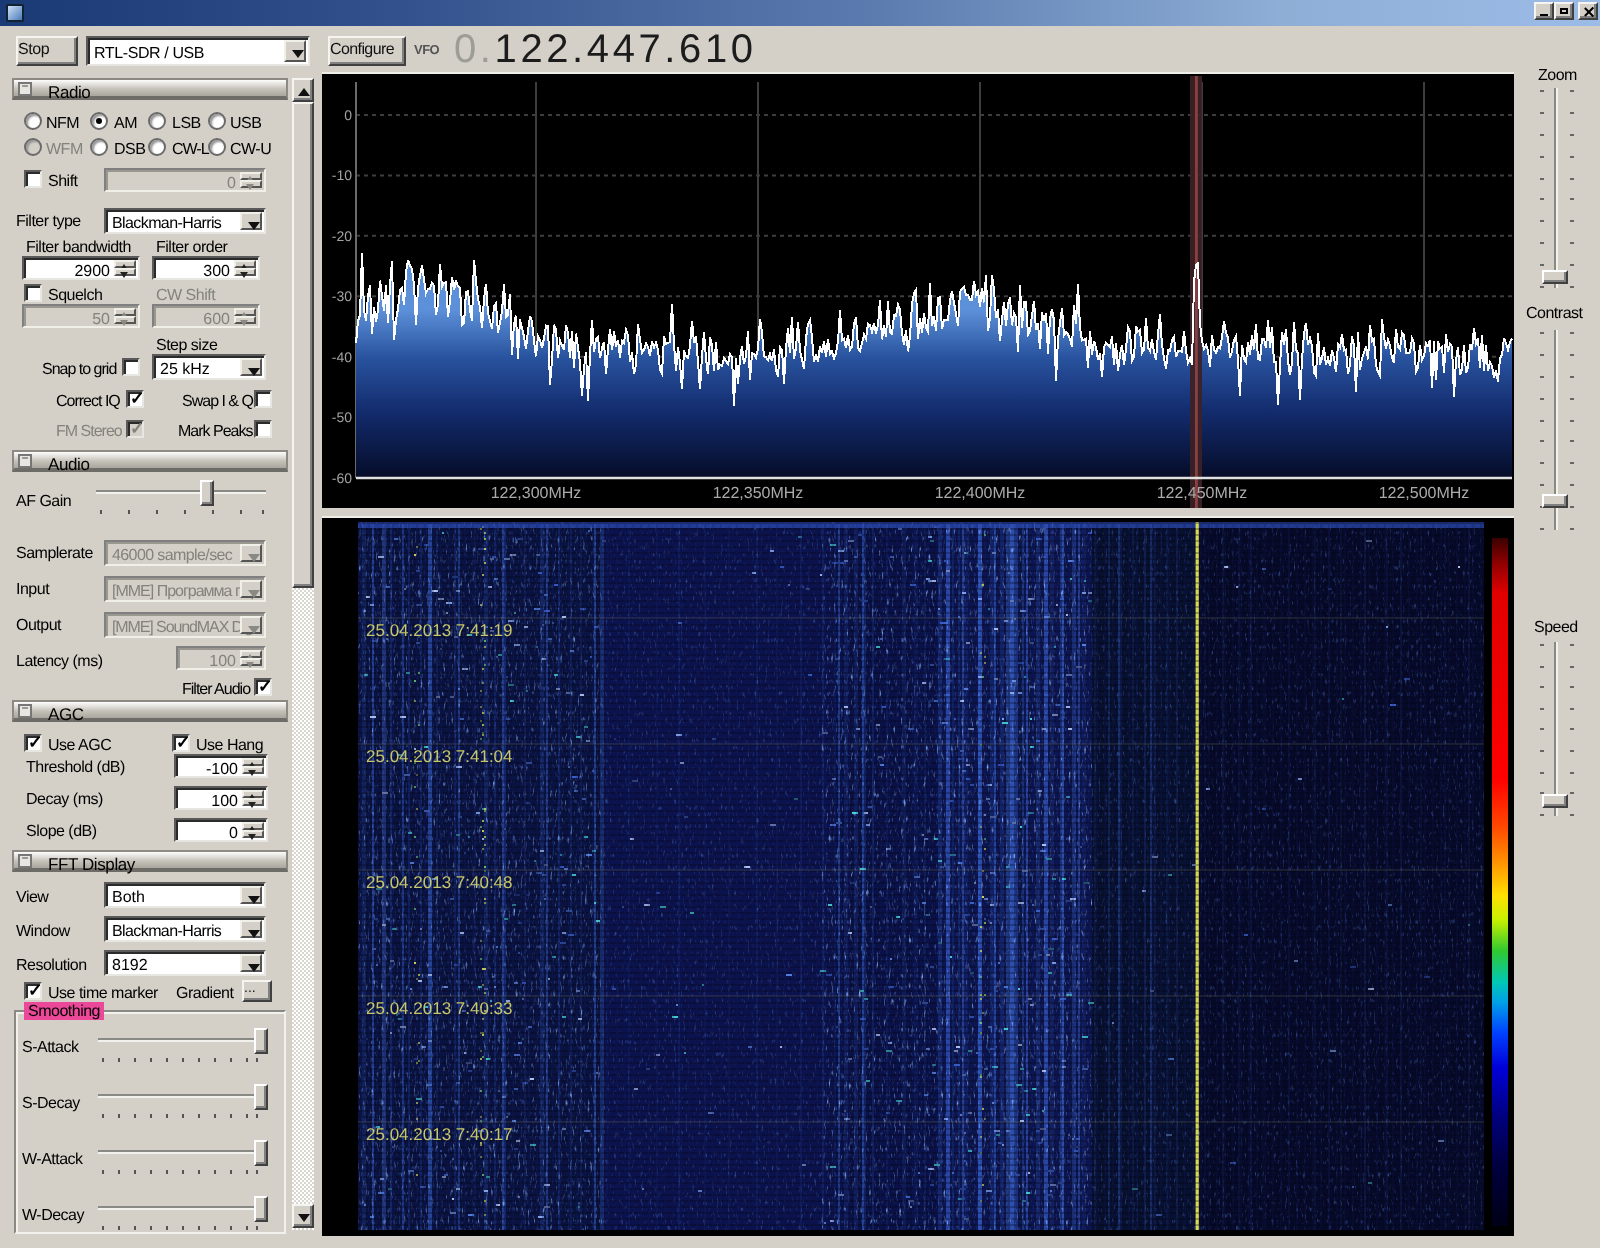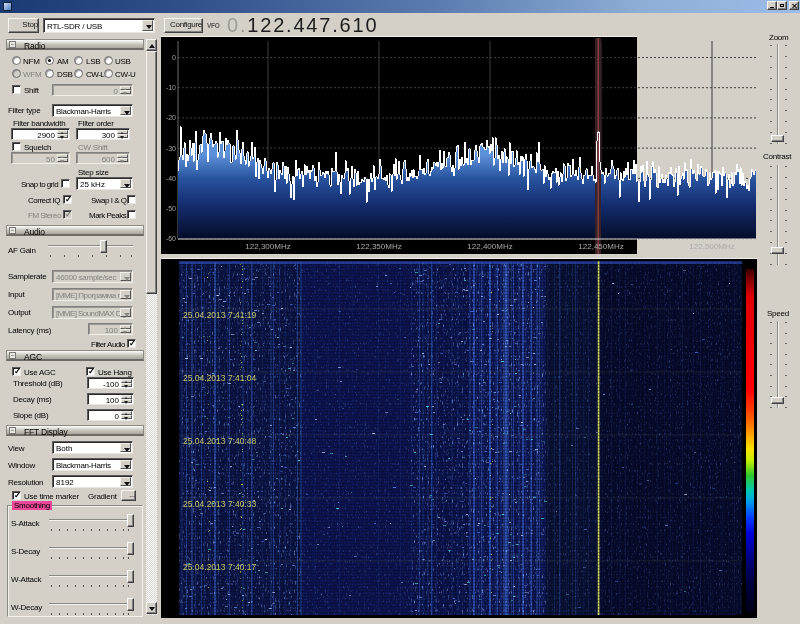--- a/index.html
+++ b/index.html
@@ -1,17 +1,17 @@
 <!DOCTYPE html>
 <html><head><meta charset="utf-8"><style>
 *{margin:0;padding:0;box-sizing:border-box}
 html,body{width:800px;height:624px;overflow:hidden}
 body{background:#d4d0c8;font-family:"Liberation Sans",sans-serif;font-size:8px;color:#000;position:relative}
 .abs{position:absolute}
-.btn{position:absolute;background:#d4d0c8;border-top:1px solid #f5f4f0;border-left:1px solid #f5f4f0;border-right:1px solid #404040;border-bottom:1px solid #404040;box-shadow:inset -1px -1px 0 #808080;text-align:right;color:#111}
+.btn{position:absolute;background:#d4d0c8;border-top:1px solid #f5f4f0;border-left:1px solid #f5f4f0;border-right:1px solid #404040;border-bottom:1px solid #404040;box-shadow:inset -1px -1px 0 #808080;text-align:left;color:#111}
 .fld{position:absolute;background:#fff;border-top:1px solid #5a5a5a;border-left:1px solid #5a5a5a;border-right:1px solid #e8e6e0;border-bottom:1px solid #e8e6e0;box-shadow:inset 1px 1px 0 #2a2a2a}
 .dfld{position:absolute;background:#d4d0c8;border-top:1px solid #808080;border-left:1px solid #808080;border-right:1px solid #f0efe8;border-bottom:1px solid #f0efe8;box-shadow:inset 1px 1px 0 #9a9790;color:#84827c}
 .num{position:absolute;right:14px;top:2px;text-align:right;font-size:8px}
 .spin{position:absolute;right:1px;top:1px;width:11px;bottom:1px;background:#d4d0c8}
 .spin .u,.spin .d{position:absolute;left:0;width:11px;height:50%;background:#d4d0c8;border:1px solid;border-color:#f0efe8 #555 #555 #f0efe8}
 .spin .u{top:0}.spin .d{bottom:0}
 .spin .u:after{content:"";position:absolute;left:2px;top:1px;border-left:2.5px solid transparent;border-right:2.5px solid transparent;border-bottom:3px solid #222}
 .spin .d:after{content:"";position:absolute;left:2px;top:1px;border-left:2.5px solid transparent;border-right:2.5px solid transparent;border-top:3px solid #222}
 .spin.dis .u:after{border-bottom-color:#8a8a84}
 .spin.dis .d:after{border-top-color:#8a8a84}
@@ -319,21 +319,21 @@
 
 <div class="abs" style="left:146px;top:39px;width:11px;height:576px;background:#f1f0eb;background-image:conic-gradient(#fff 25%,#d9d6cf 0 50%,#fff 0 75%,#d9d6cf 0);background-size:2px 2px"></div>
 <div class="btn" style="left:146px;top:39px;width:11px;height:12px">
     <span style="position:absolute;left:2px;top:3.5px;border-left:3px solid transparent;border-right:3px solid transparent;border-bottom:4px solid #111"></span>
   </div>
 <div class="btn" style="left:146px;top:602px;width:11px;height:12px">
     <span style="position:absolute;left:2px;top:4px;border-left:3px solid transparent;border-right:3px solid transparent;border-top:4px solid #111"></span>
   </div>
 <div class="btn" style="left:146px;top:51px;width:11px;height:243px"></div>
 
-<div class="abs" style="left:161px;top:36px;width:476px;height:218px;background:#000;border-top:1px solid #efeee9">
+<div class="abs" style="left:161px;top:36px;width:596px;height:218px;background:#000;border-top:1px solid #efeee9">
 <svg width="596" height="218" viewBox="0 0 596 218" style="position:absolute;left:0;top:0">
 <defs>
 <linearGradient id="sg" x1="0" y1="118" x2="0" y2="202" gradientUnits="userSpaceOnUse">
 <stop offset="0" stop-color="#5c90d8"></stop>
           <stop offset="0.28" stop-color="#29539f"></stop>
           <stop offset="0.6" stop-color="#132c6e"></stop>
           <stop offset="1" stop-color="#050c28"></stop>
 </linearGradient>
 </defs>
 <line x1="17" y1="20.5" x2="595" y2="20.5" stroke="#3e3e3e" stroke-width="1" stroke-dasharray="2,2"></line>

